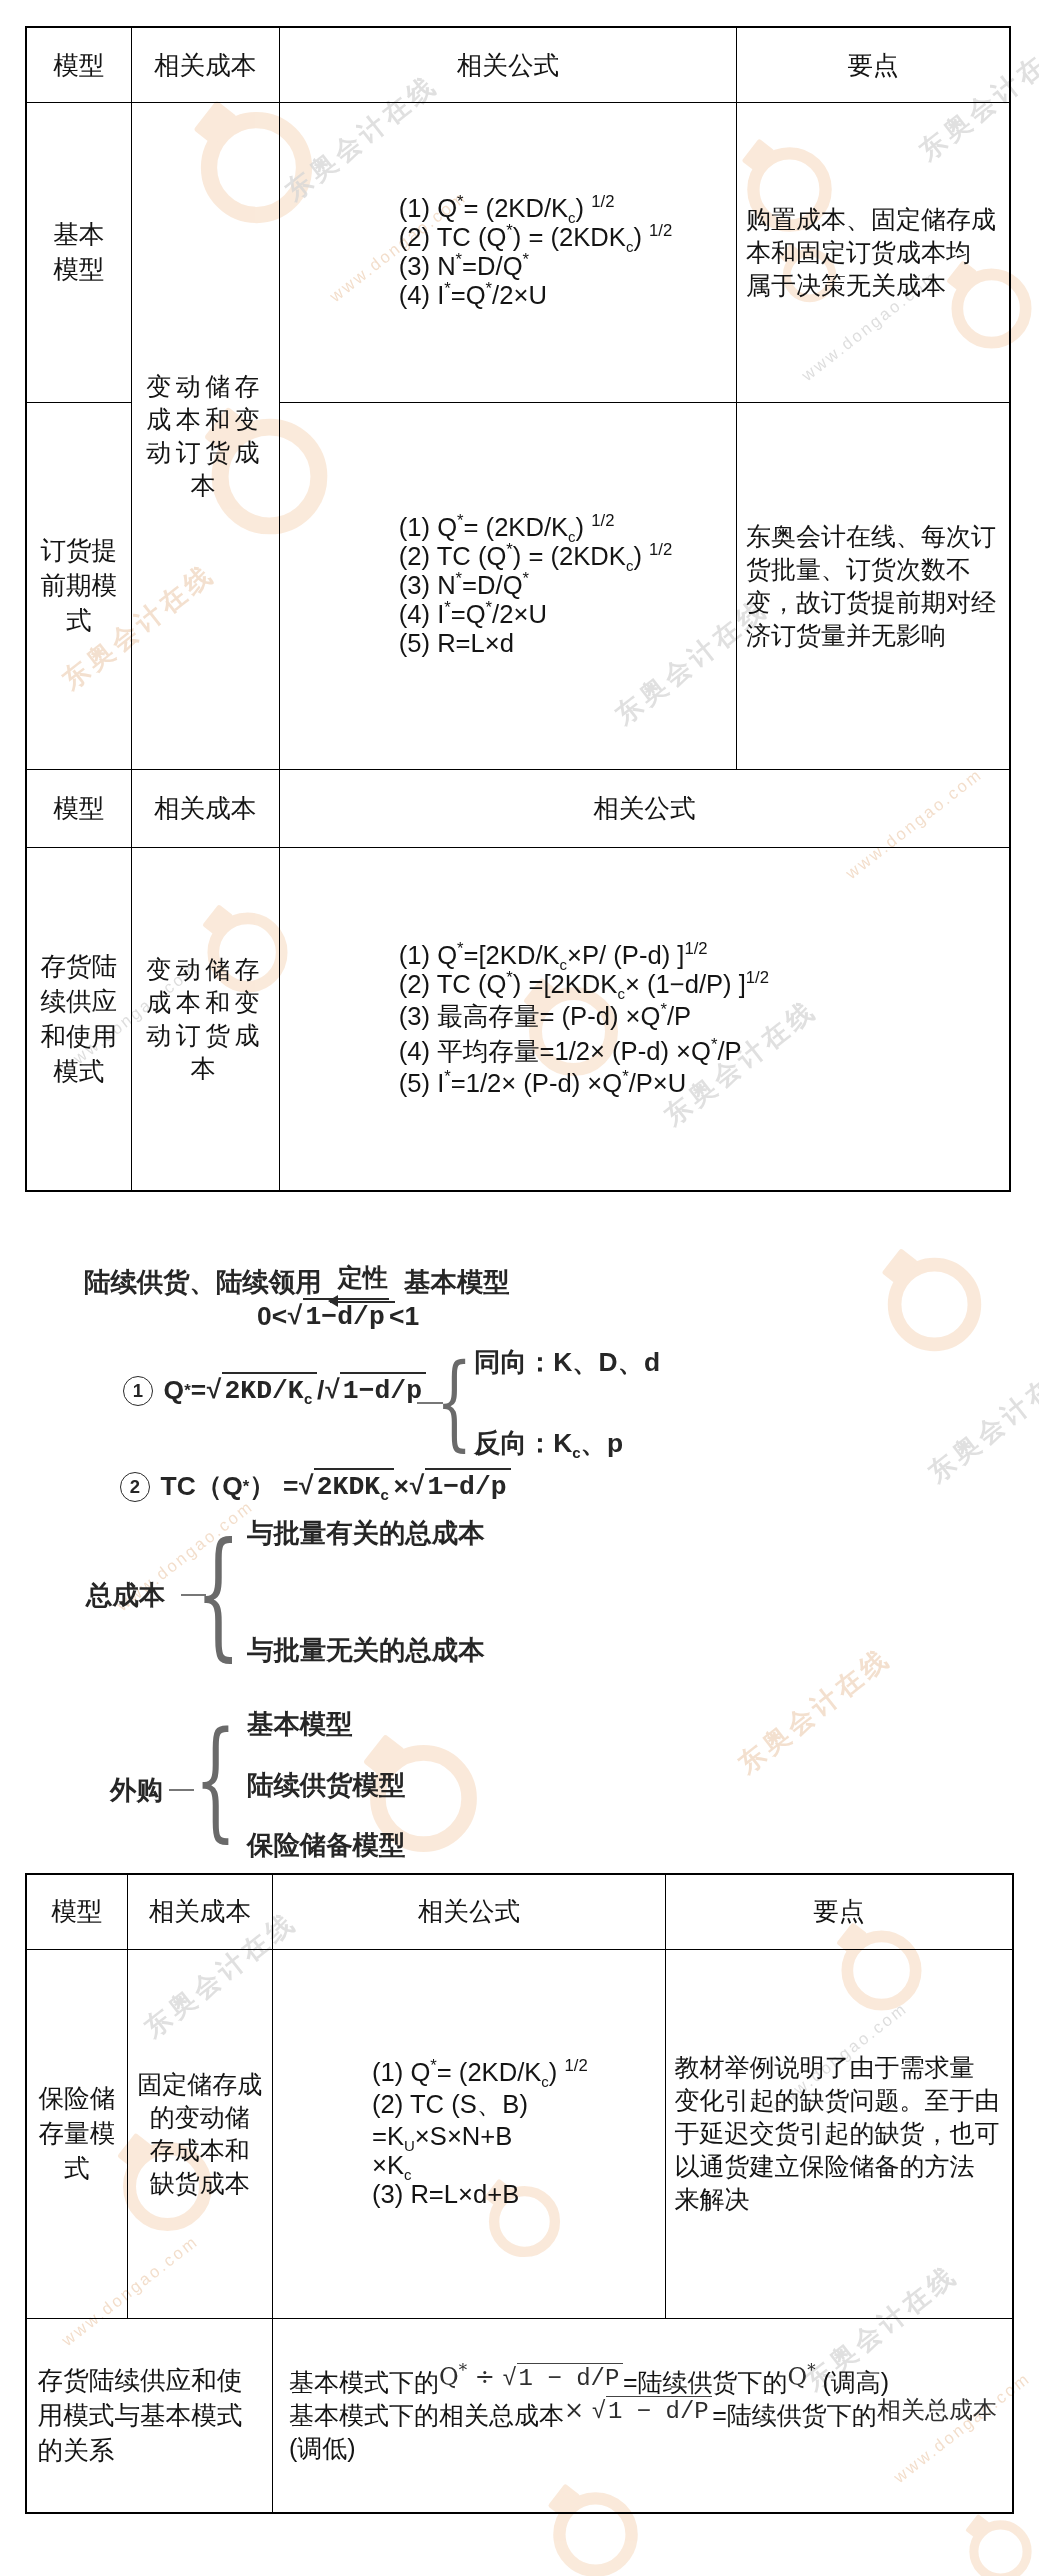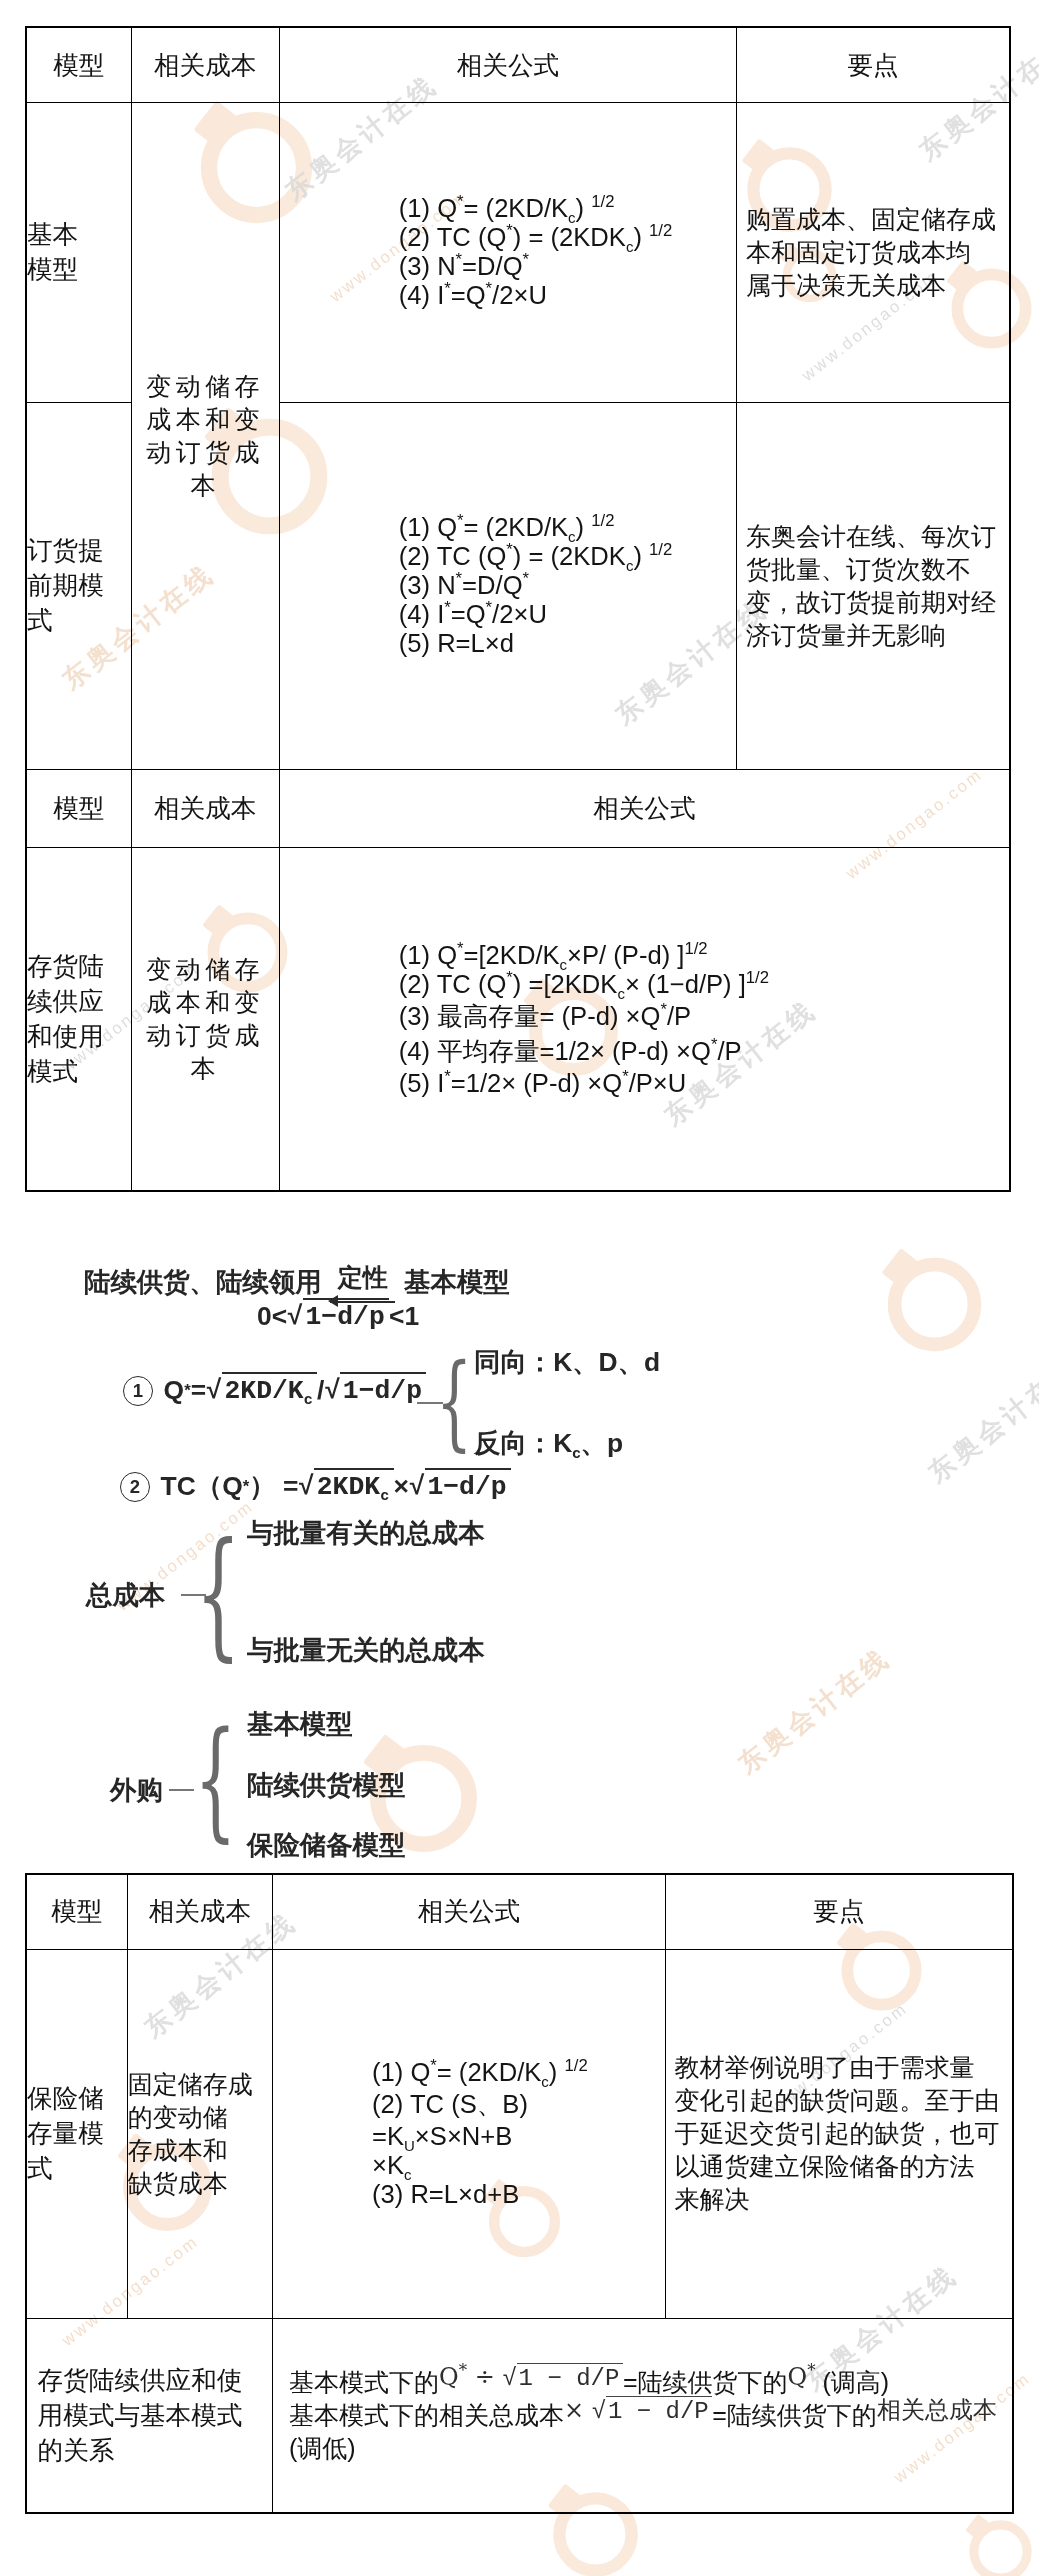--- a/index.html
+++ b/index.html
@@ -17,21 +17,21 @@
           white-space:nowrap;font-size:16.7px;letter-spacing:2.6px;opacity:.8;}
   
   table.t{border-collapse:collapse;table-layout:fixed;position:absolute;z-index:2;
           background:transparent;}
   table.t td{border:1.8px solid #000;padding:0;vertical-align:middle;overflow:hidden;}
   table.t{border:2.6px solid #000;}
   .t1{left:25px;top:26.4px;width:986px;}
   .t2{left:25px;top:1873px;width:989px;}
   td.hcell{text-align:center;font-size:25.6px;}
   .stack{height:100%;display:flex;flex-direction:column;justify-content:space-evenly;}
-  .stack.center div{}
+  .stack.center div{text-align:center;}
   .stack.ls div{text-align:center;letter-spacing:4.4px;}
   .pts{height:100%;display:flex;flex-direction:column;justify-content:space-evenly;
        padding:12.3px 5.3px 12.3px 8.8px;box-sizing:border-box;font-size:25px;}
   .fcol{height:100%;display:flex;flex-direction:column;justify-content:space-evenly;
         box-sizing:border-box;font-size:25.6px;}
   .t1 .fcol{padding-left:119px;}
   .t2 .fcol{padding-left:99px;}
   .fcol2{height:100%;display:flex;flex-direction:column;justify-content:space-evenly;
          padding-left:16px;box-sizing:border-box;font-size:25px;}
   .modelcell{font-size:25.6px;}

